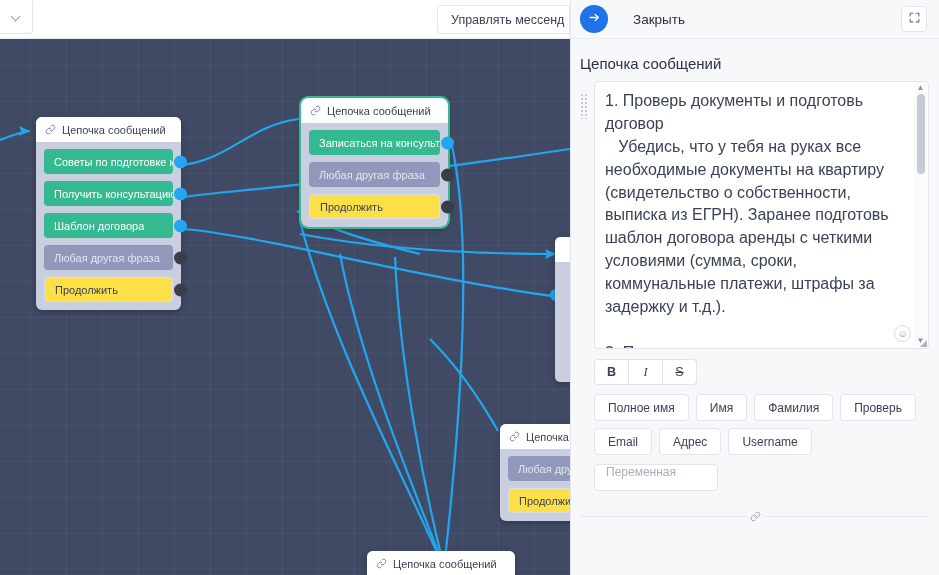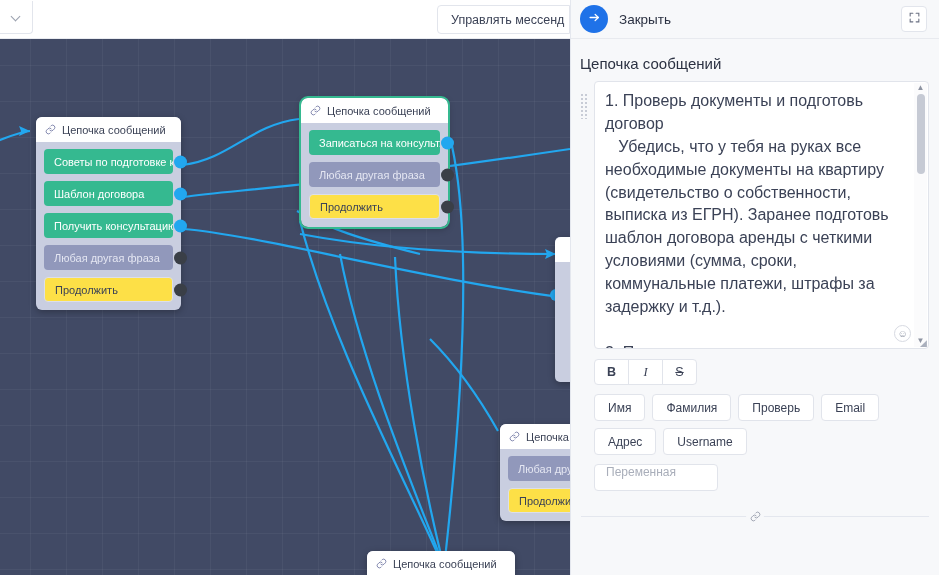--- a/index.html
+++ b/index.html
@@ -99,21 +99,21 @@
     display: flex; flex-direction: column;
   }
   .panel-head {
     height: 39px; flex: 0 0 39px; display: flex; align-items: center;
     padding: 0 12px 0 9px; border-bottom: 1px solid #e8eaef; background: #f7f8fa;
   }
   .close-circle {
     width: 28px; height: 28px; border-radius: 50%; background: #1f72e8;
     display: flex; align-items: center; justify-content: center; flex: 0 0 28px;
   }
-  .close-label { margin-left: 11px; font-size: 13.5px; color: #2b3142; font-weight: 500; }
+  .close-label { margin-left: 25px; font-size: 13.5px; color: #2b3142; font-weight: 500; }
   .expand-btn {
     margin-left: auto; width: 26px; height: 26px; border-radius: 4px;
     border: 1px solid #e2e5ec; background: #fff;
     display: flex; align-items: center; justify-content: center;
   }
   .panel-title { padding: 16px 14px 9px 9px; font-size: 15px; color: #2b3142; }
 
   .block-row { display: flex; align-items: flex-start; padding: 0 10px 0 9px; }
   .grip {
     width: 9px; flex: 0 0 9px; margin-top: 12px; margin-right: 5px;
@@ -240,25 +240,25 @@
           </svg>
         </span>
         <span>Цепочка сообщений</span>
       </div>
       <div class="node-body">
         <div class="btn-row">
           <div class="nbtn green">Советы по подготовке к...</div>
           <span class="port active"></span>
         </div>
         <div class="btn-row">
+          <div class="nbtn green">Получить консультацию</div>
+          <span class="port active"></span>
+        </div>
+        <div class="btn-row">
           <div class="nbtn green">Шаблон договора</div>
-          <span class="port active"></span>
-        </div>
-        <div class="btn-row">
-          <div class="nbtn green">Получить консультацию</div>
           <span class="port active"></span>
         </div>
         <div class="btn-row">
           <div class="nbtn muted">Любая другая фраза</div>
           <span class="port dark"></span>
         </div>
         <div class="btn-row">
           <div class="nbtn plain">Продолжить</div>
           <span class="port dark"></span>
         </div>
@@ -378,20 +378,21 @@
       </div>
     </div>
 
     <div class="fmt-bar">
       <div class="fmt-btn b">B</div>
       <div class="fmt-btn i">I</div>
       <div class="fmt-btn s">S</div>
     </div>
 
     <div class="chips">
+      <div class="chip">Полное имя</div>
       <div class="chip">Имя</div>
       <div class="chip">Фамилия</div>
       <div class="chip">Проверь</div>
       <div class="chip">Email</div>
       <div class="chip">Адрес</div>
       <div class="chip">Username</div>
     </div>
 
     <div class="var-input">
       <span>Переменная</span>

